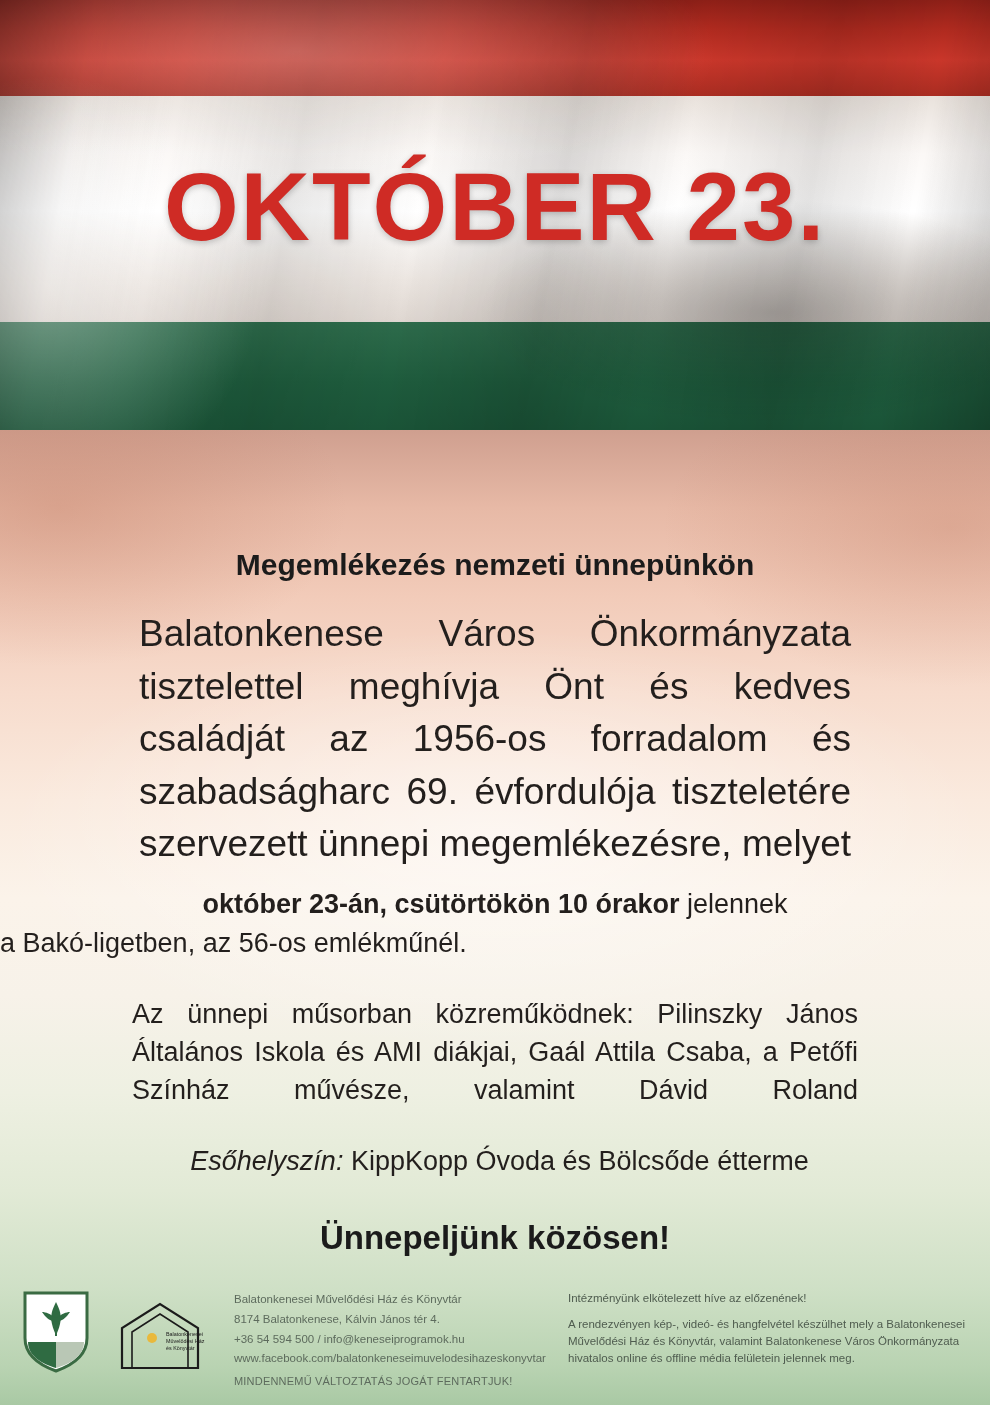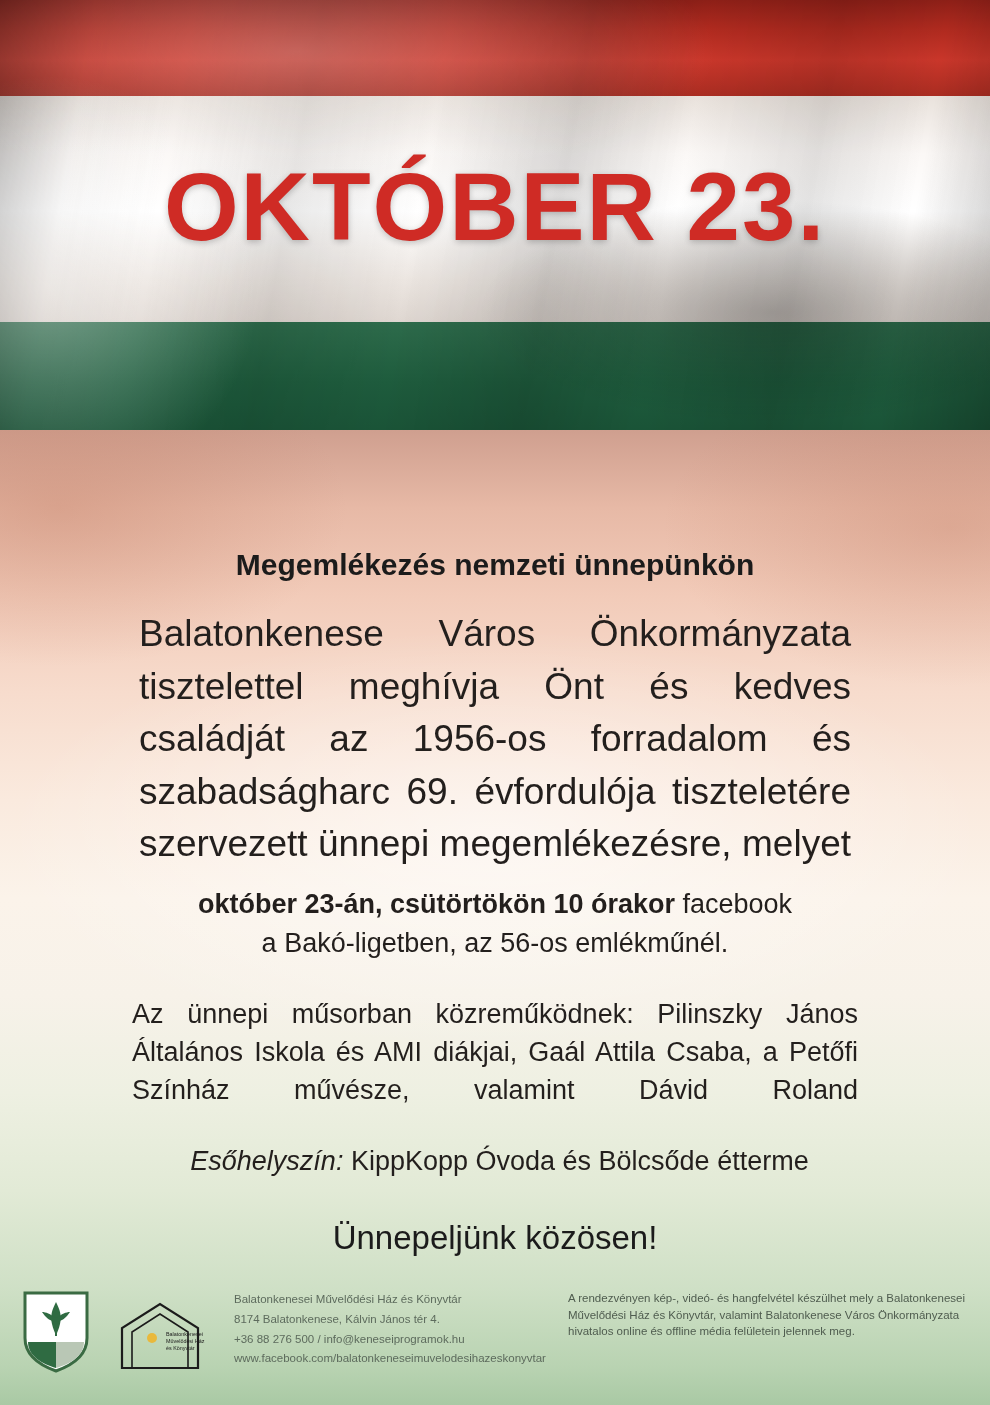--- a/index.html
+++ b/index.html
@@ -145,21 +145,21 @@
     text-align-last: justify;
     color: #231f1d;
   }
   .line-when {
     text-align: center;
     font-size: 27px;
     margin-top: 18px;
   }
   .line-when b { font-weight: bold; }
   .line-where {
-    text-align: center;
+    text-align: left;
     font-size: 27px;
     margin-top: 8px;
   }
   .speaker {
     width: 800px;
     margin: 30px auto 0 auto;
     font-size: 27px;
     text-align: justify;
     text-align-last: justify;
   }
@@ -175,21 +175,21 @@
   .rain {
     text-align: center;
     font-size: 27px;
     margin-top: 36px;
     padding-left: 9px;
   }
   .rain i { font-style: italic; }
   .closing {
     text-align: center;
     font-size: 33px;
-    font-weight: normal;
+    font-weight: bold;
     margin-top: 42px;
     color: #1b1b1b;
   }
 
   
   .footer {
     position: absolute;
     left: 0;
     top: 1286px;
     width: 990px;
@@ -255,21 +255,21 @@
   <div class="body-bg-overlay"></div>
 
   <div class="title">OKTÓBER 23.</div>
 
   <div class="content">
     <div class="subtitle">Megemlékezés nemzeti ünnepünkön</div>
 
     <div class="para">Balatonkenese Város Önkormányzata tisztelettel meghívja Önt és kedves családját az 1956-os forradalom és  szabadságharc 69. évfordulója tiszteletére szervezett ünnepi megemlékezésre, melyet</div>
 
     <div class="line-when">
-      <b>október 23-án, csütörtökön 10 órakor</b><span> facebook</span>
+      <b>október 23-án, csütörtökön 10 órakor</b><span> jelennek</span>
     </div>
 
     <div class="line-where">a Bakó-ligetben, az 56-os emlékműnél.</div>
 
 
     <div class="program">Az ünnepi műsorban közreműködnek: Pilinszky János Általános Iskola és AMI diákjai, Gaál Attila Csaba, a Petőfi Színház művésze, valamint Dávid Roland</div>
 
     <div class="rain">
       <i>Esőhelyszín:</i><span> KippKopp Óvoda és Bölcsőde étterme</span>
     </div>
@@ -298,22 +298,24 @@
         <circle cx="40" cy="40" r="5" fill="#e9b93c"></circle>
         <text x="54" y="38" font-family="Liberation Sans, sans-serif" font-size="5.4" fill="#1b1b1b">Balatonkenesei</text>
         <text x="54" y="45" font-family="Liberation Sans, sans-serif" font-size="5.4" fill="#1b1b1b">Művelődési Ház</text>
         <text x="54" y="52" font-family="Liberation Sans, sans-serif" font-size="5.4" fill="#1b1b1b">és Könyvtár</text>
       </svg>
     </div>
 
     <div class="foot-col-left">
       <div>Balatonkenesei Művelődési Ház és Könyvtár</div>
       <div>8174 Balatonkenese, Kálvin János tér 4.</div>
-      <div>+36 88 276 500  /  info@keneseiprogramok.hu</div>
+      <div>+36 54 594 500  /  info@keneseiprogramok.hu</div>
       <div>www.facebook.com/balatonkeneseimuvelodesihazeskonyvtar</div>
+      <div class="rights">MINDENNEMŰ VÁLTOZTATÁS JOGÁT FENTARTJUK!</div>
     </div>
 
     <div class="foot-col-right">
+      <p>Intézményünk elkötelezett híve az előzenének!</p>
       <p class="last">A rendezvényen kép-, videó- és hangfelvétel készülhet mely a Balatonkenesei Művelődési Ház és Könyvtár, valamint Balatonkenese Város Önkormányzata hivatalos online és offline média felületein jelennek meg.</p>
     </div>
 
   </div>
 </div>
 
 </body></html>

